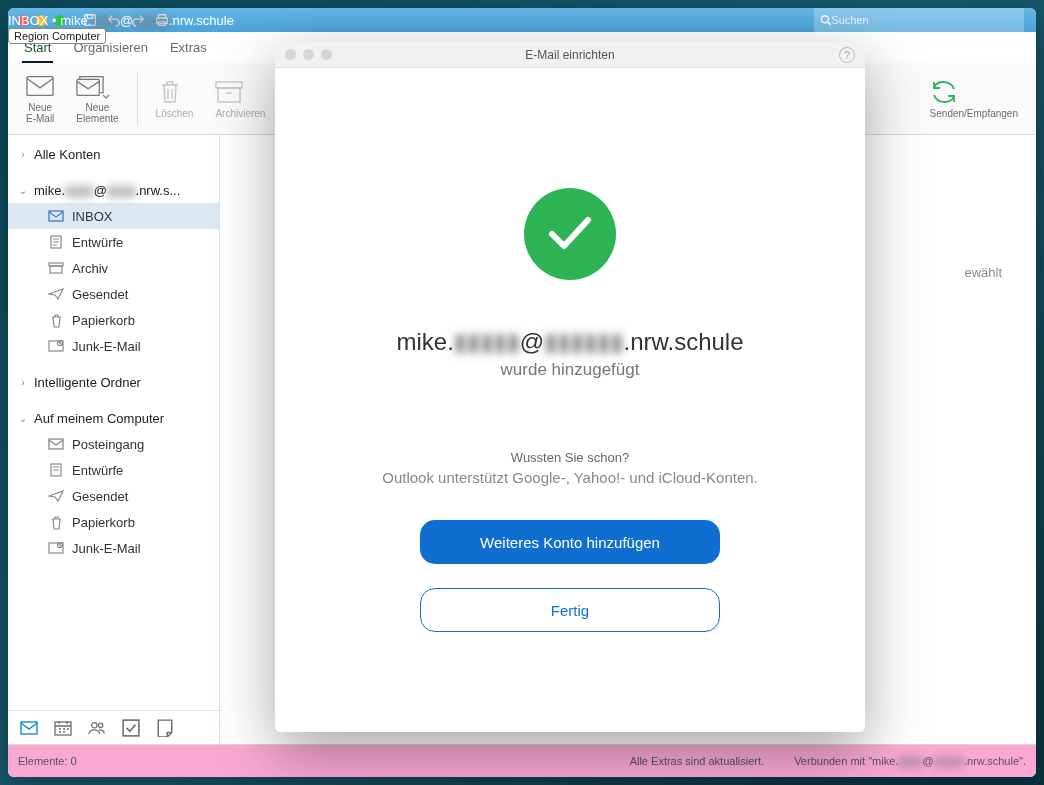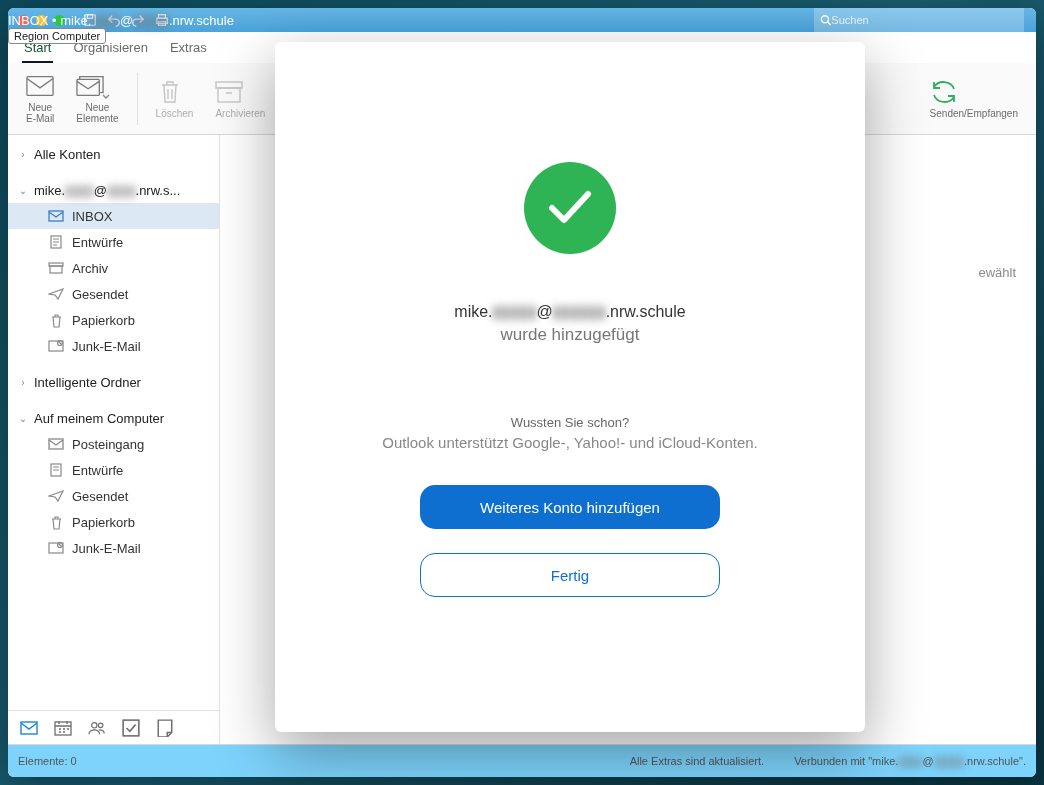--- a/index.html
+++ b/index.html
@@ -31,33 +31,33 @@
   .node { display:flex; align-items:center; height:26px; padding-left:10px; gap:6px; cursor:pointer;}
   .node .chev { width:10px; display:flex; justify-content:center; color:#888; font-size:10px;}
   .node.acct { font-size:13px; color:#222;}
   .leaf { display:flex; align-items:center; height:26px; padding-left:40px; gap:8px; cursor:pointer; color:#333;}
   .leaf.sel { background:#dce9f5;}
   .leaf .fic { width:16px; height:14px; display:flex; align-items:center; justify-content:center; color:#6e6e6e;}
   .bottom-icons { height:34px; border-top:1px solid #e2e2e2; display:flex; align-items:center; gap:16px; padding:0 12px; color:#6e6e6e;}
   .bottom-icons .bic { width:18px; height:18px; cursor:pointer;}
   .bottom-icons .bic.active { color:#1b87d6;}
   .main { flex:1; background:#fff; position:relative;}
-  .main .placeholder { position:absolute; right:20px; top:130px; color:#8a8a8a; font-size:13px;}
-  .statusbar { height:20px; background:#7dd3fc; border-top:1px solid #d8d8d8; display:flex; align-items:center; font-size:11px; color:#555; padding:16px 10px; gap:30px;justify-content:space-between;}
+  .main .placeholder { position:absolute; right:34px; top:130px; color:#8a8a8a; font-size:13px;}
+  .statusbar { height:20px; background:#f9a8d4; border-top:1px solid #d8d8d8; display:flex; align-items:center; font-size:11px; color:#555; padding:16px 10px; gap:30px;justify-content:space-between;}
   .statusbar .sr { margin-left:auto; display:flex; gap:30px;}
   
   .dialog { position:absolute; top:42px; left:275px; width:590px; height:690px; background:#fff; border-radius:6px; box-shadow:0 20px 60px rgba(0,0,0,.35); display:flex; flex-direction:column; z-index:30;}
   .dlg-title { height:26px; background:#f1f1f1; border-bottom:1px solid #e0e0e0; border-radius:6px 6px 0 0; display:flex; align-items:center; position:relative;}
   .dlg-title .traffic { padding-left:10px;}
   .dlg-title .traffic .tl { background:#d6d6d6;}
   .dlg-title .dt { position:absolute; left:0; right:0; text-align:center; font-size:12px; color:#555;}
   .dlg-title .help { position:absolute; right:10px; color:#aaa; width:16px; height:16px; border:1.5px solid #bbb; border-radius:50%; font-size:11px; display:flex; align-items:center; justify-content:center;}
   .dlg-body { flex:1; display:flex; flex-direction:column; align-items:center; padding-top:120px;}
   .check-circle { width:92px; height:92px; background:#2fb455; border-radius:50%; display:flex; align-items:center; justify-content:center; margin-bottom:48px;}
-  .email-line { font-size:16px; color:#333; margin-bottom:4px;}
+  .email-line { font-size:24px; color:#333; margin-bottom:4px;}
   .added-line { font-size:17px; color:#777; margin-bottom:70px;}
   .dyk-head { font-size:13px; color:#666; margin-bottom:4px;}
   .dyk-body { font-size:15px; color:#888; margin-bottom:34px; text-align:center; padding:0 30px;}
   .btn { width:300px; height:44px; border-radius:15px; font-size:15px; display:flex; align-items:center; justify-content:center; cursor:pointer; margin-bottom:24px;}
   .btn.primary { background:#0f6fd1; color:#fff; border:none;}
   .btn.secondary { background:#fff; color:#0f6fd1; border:1px solid #0f6fd1;}
   .blur { color:transparent; text-shadow:0 0 8px rgba(120,120,120,.9); user-select:none;}
   svg { display:block;}
 </style>
 </head>
@@ -322,20 +322,29 @@
     <div class="sr">
       <span>Alle Extras sind aktualisiert.</span>
       <span>
         <span>Verbunden mit "mike.</span><span class="blur">▮▮▮▮</span><span>@</span><span class="blur">▮▮▮▮▮</span><span>.nrw.schule".</span>
       </span>
     </div>
   </div>
 </div>
 
 <div class="dialog">
+  <div class="dlg-title">
+    <div class="traffic">
+      <div class="tl"></div>
+      <div class="tl"></div>
+      <div class="tl"></div>
+    </div>
+    <div class="dt">E-Mail einrichten</div>
+    <div class="help">?</div>
+  </div>
   <div class="dlg-body">
     <div class="check-circle">
       <svg width="48" height="40" viewBox="0 0 48 40" fill="none" stroke="#fff" stroke-width="6" stroke-linecap="round" stroke-linejoin="round">
           <path d="M6 20l12 12L42 6"></path>
         </svg>
     </div>
     <div class="email-line">
       <span>mike.</span><span class="blur">▮▮▮▮▮</span><span>@</span><span class="blur">▮▮▮▮▮▮</span><span>.nrw.schule</span>
     </div>
     <div class="added-line">wurde hinzugefügt</div>

